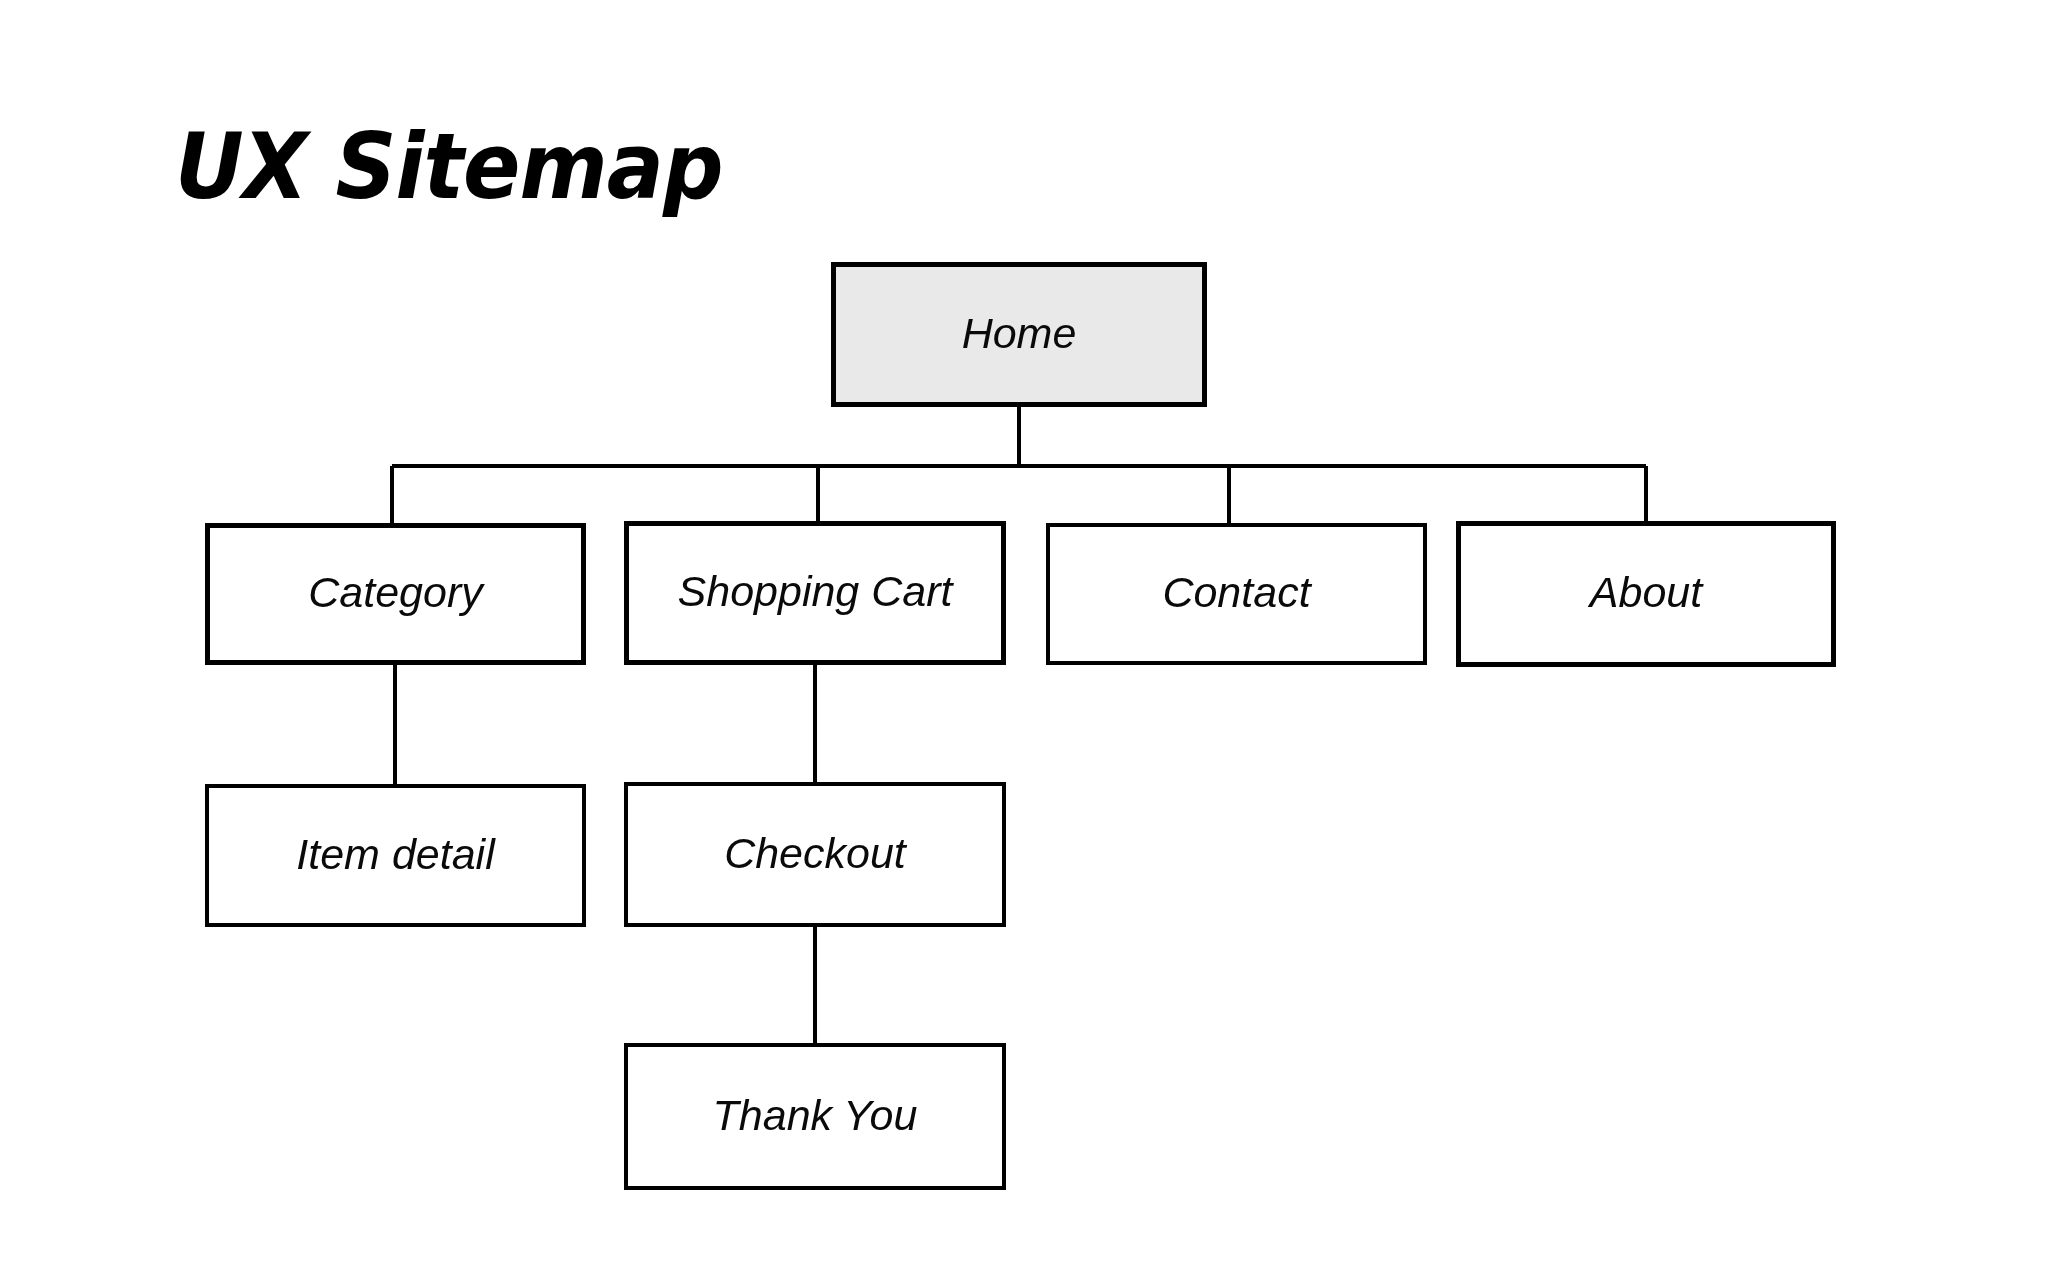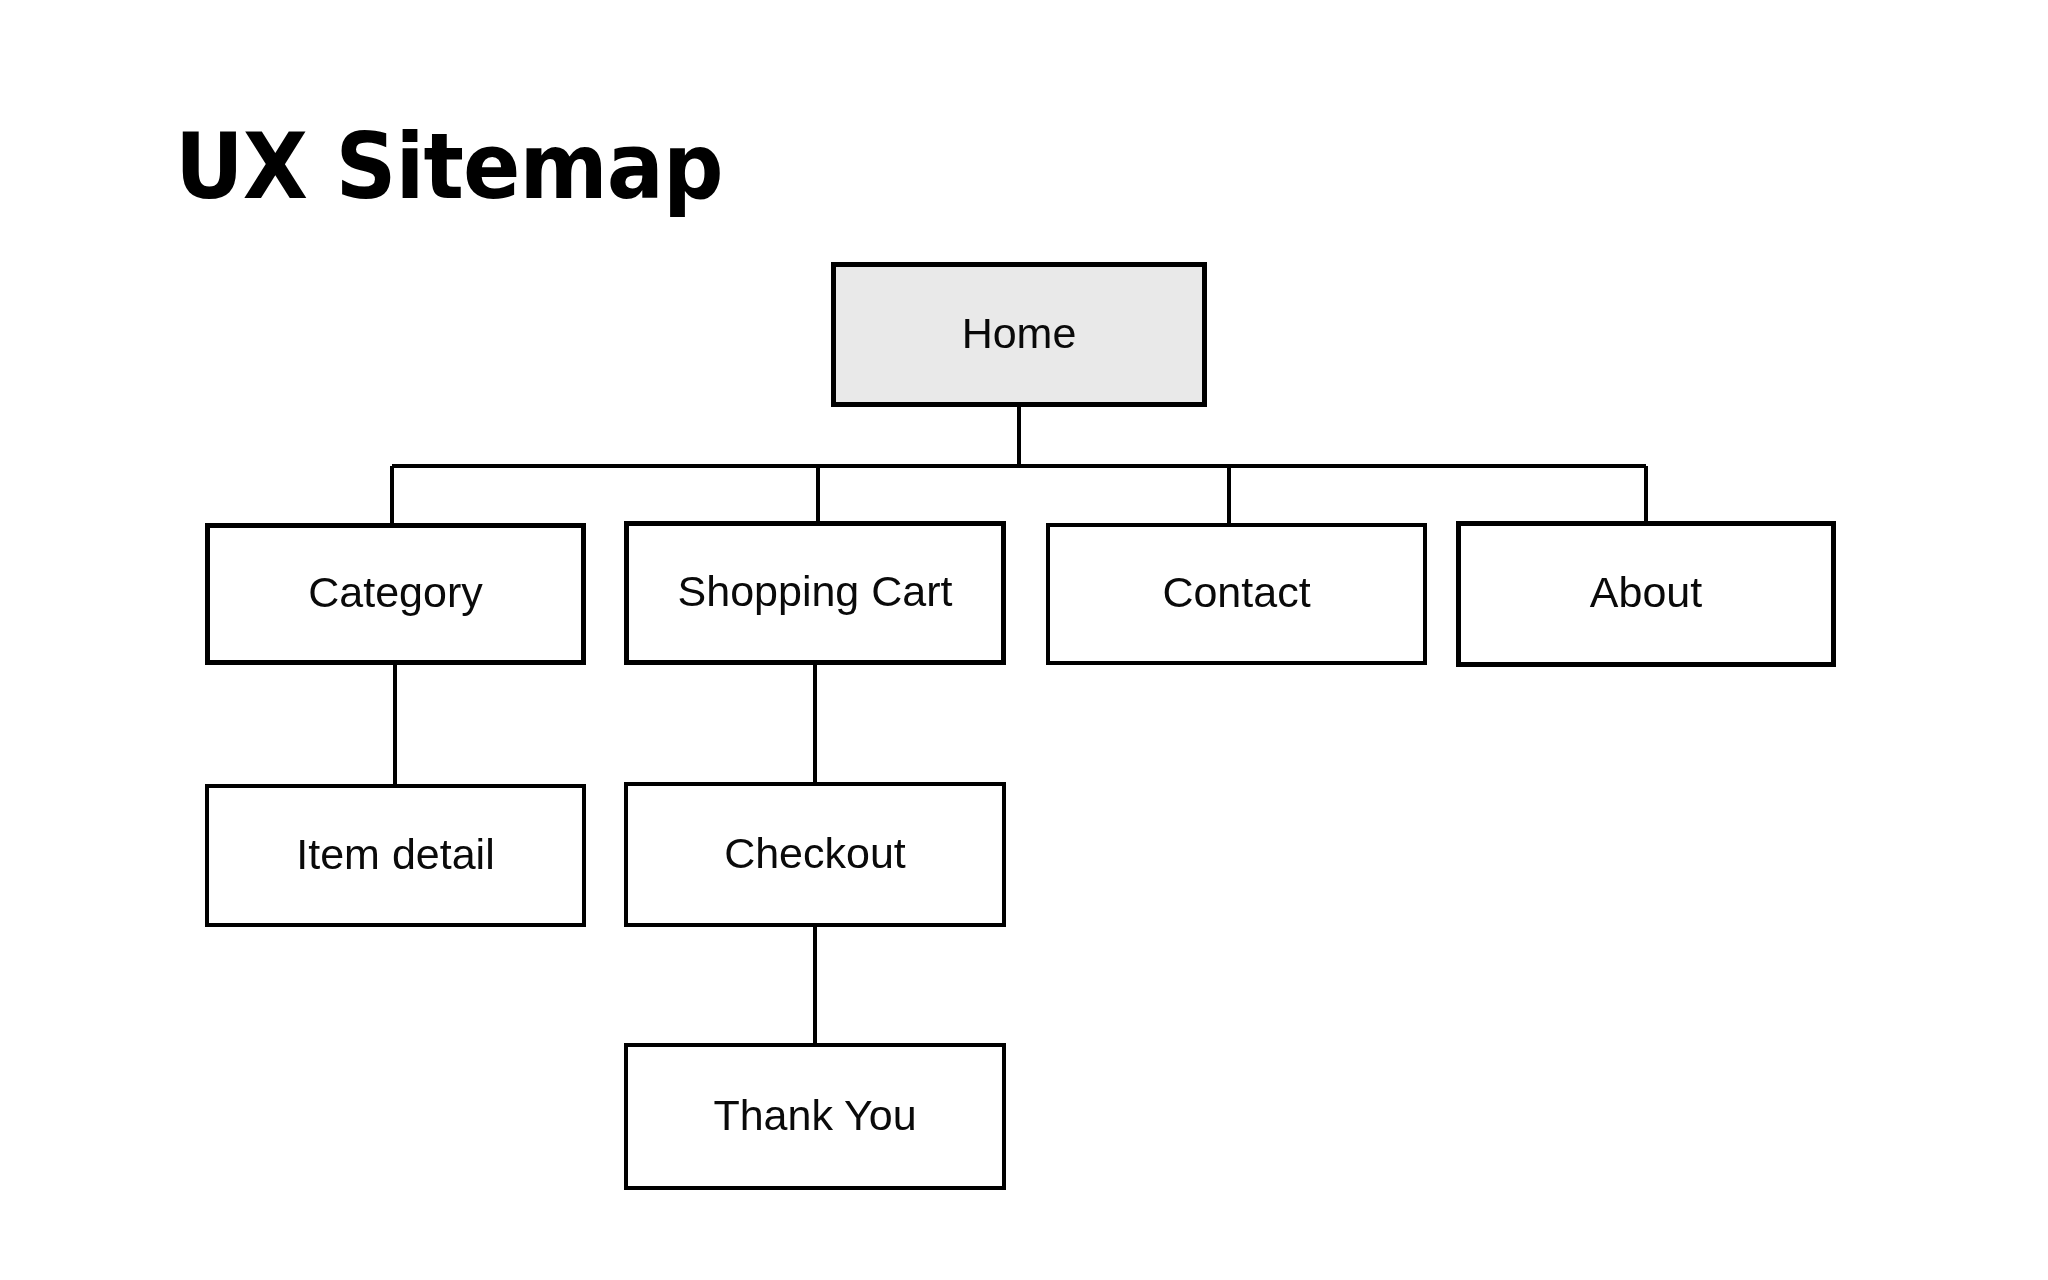--- a/index.html
+++ b/index.html
@@ -14,20 +14,21 @@
     font-family: "Liberation Sans", sans-serif;
     position: relative;
   }
   #canvas {
     position: absolute;
     top: 0;
     left: 0;
     width: 2048px;
     height: 1280px;
     background: #ffffff;
+    font-style: italic;
   }
   #page-title {
     position: absolute;
     left: 175px;
     top: 122px;
     font-family: "DejaVu Sans", sans-serif;
     font-weight: 700;
     font-size: 90px;
     line-height: 1;
     letter-spacing: -1px;

